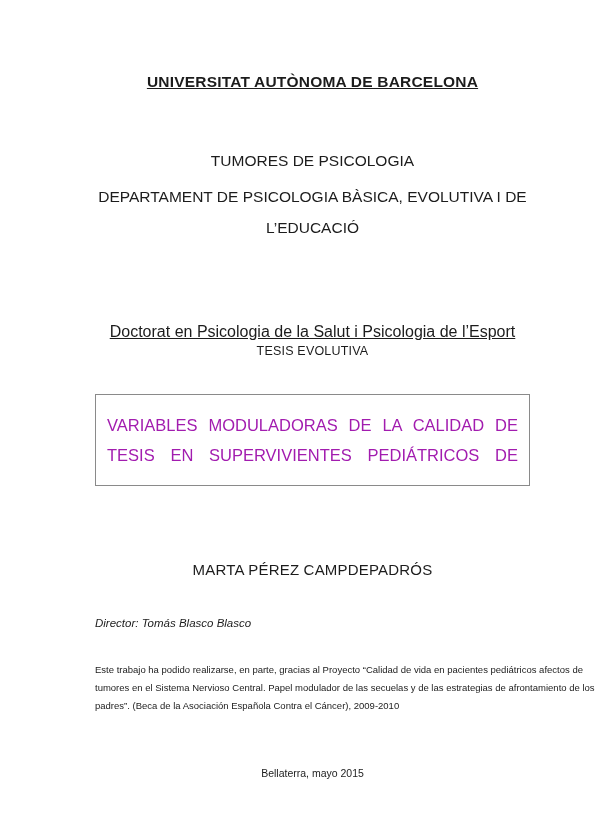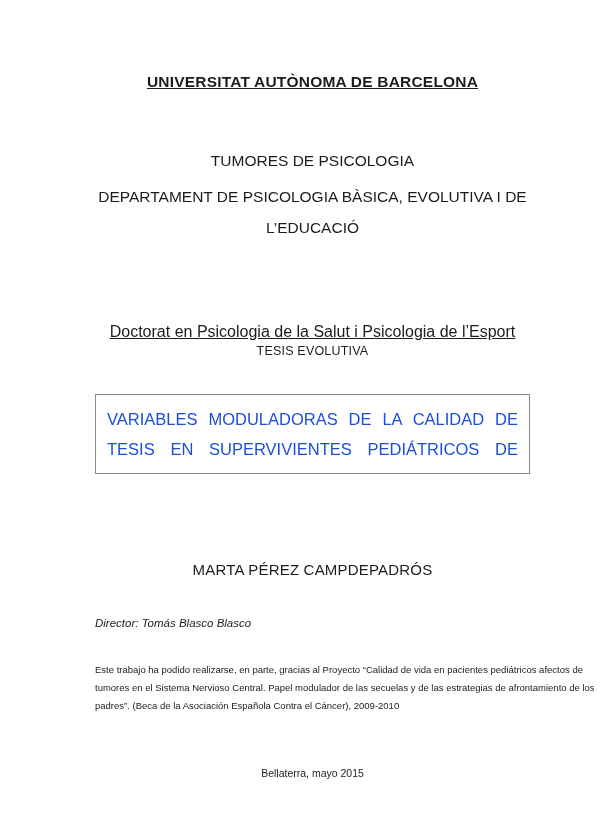--- a/index.html
+++ b/index.html
@@ -55,24 +55,24 @@
     font-size: 12.5px;
     letter-spacing: 0.2px;
   }
 
   .title-box {
     position: absolute;
     left: 0;
     top: 388px;
     width: 411px; 
     border: 1px solid #8a8a8a;
-    padding: 9px 11px;
+    padding: 15px 11px;
     font-size: 16.5px;
     line-height: 30px;
-    color: #1d4ed8;
+    color: #a21caf;
   }
   .jline {
     text-align: justify;
     text-align-last: justify;
     white-space: nowrap;
   }
   .jline.last {
     text-align: left;
     text-align-last: left;
   }

